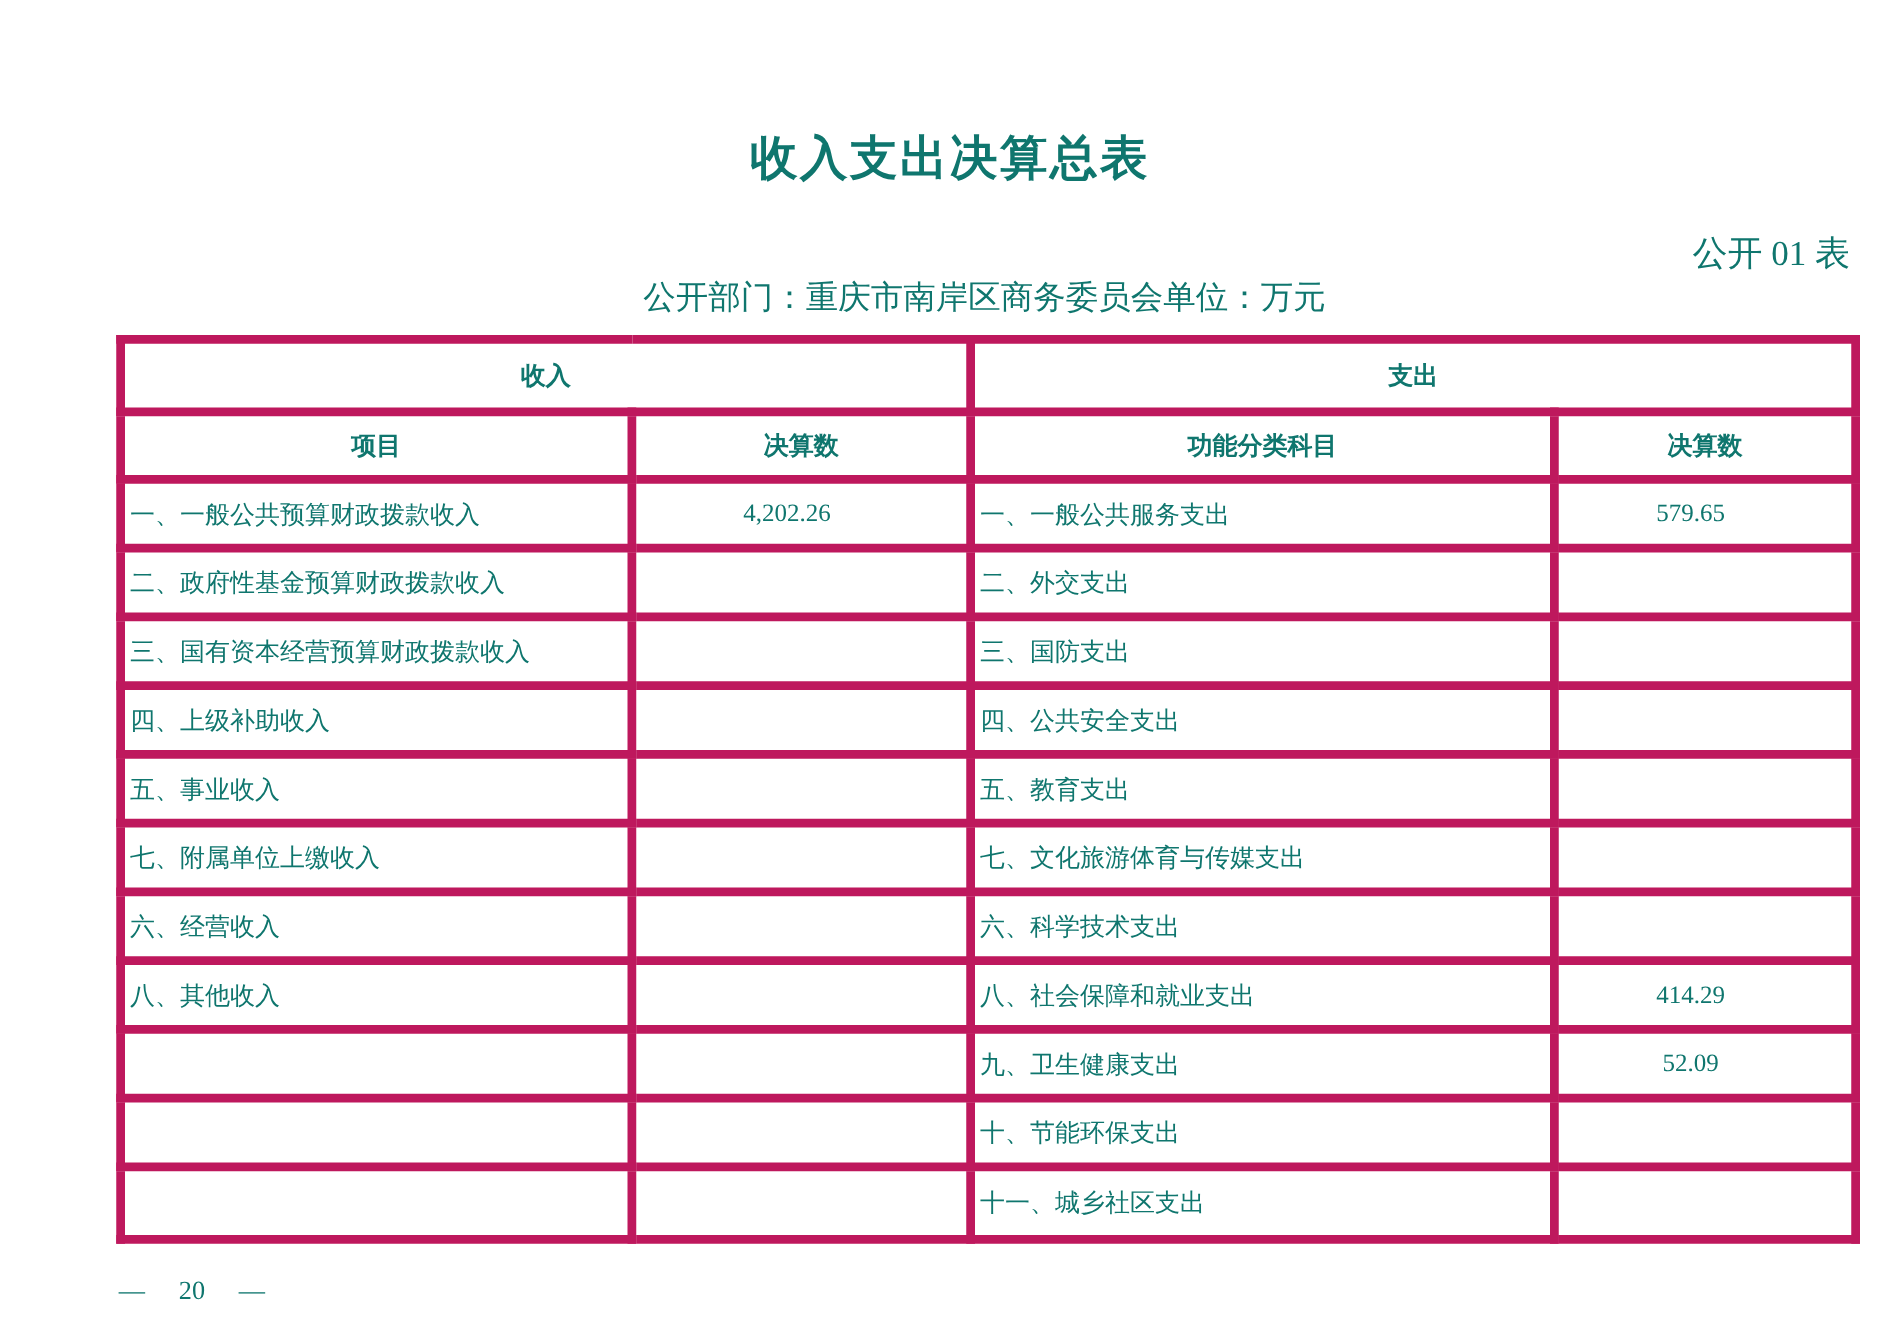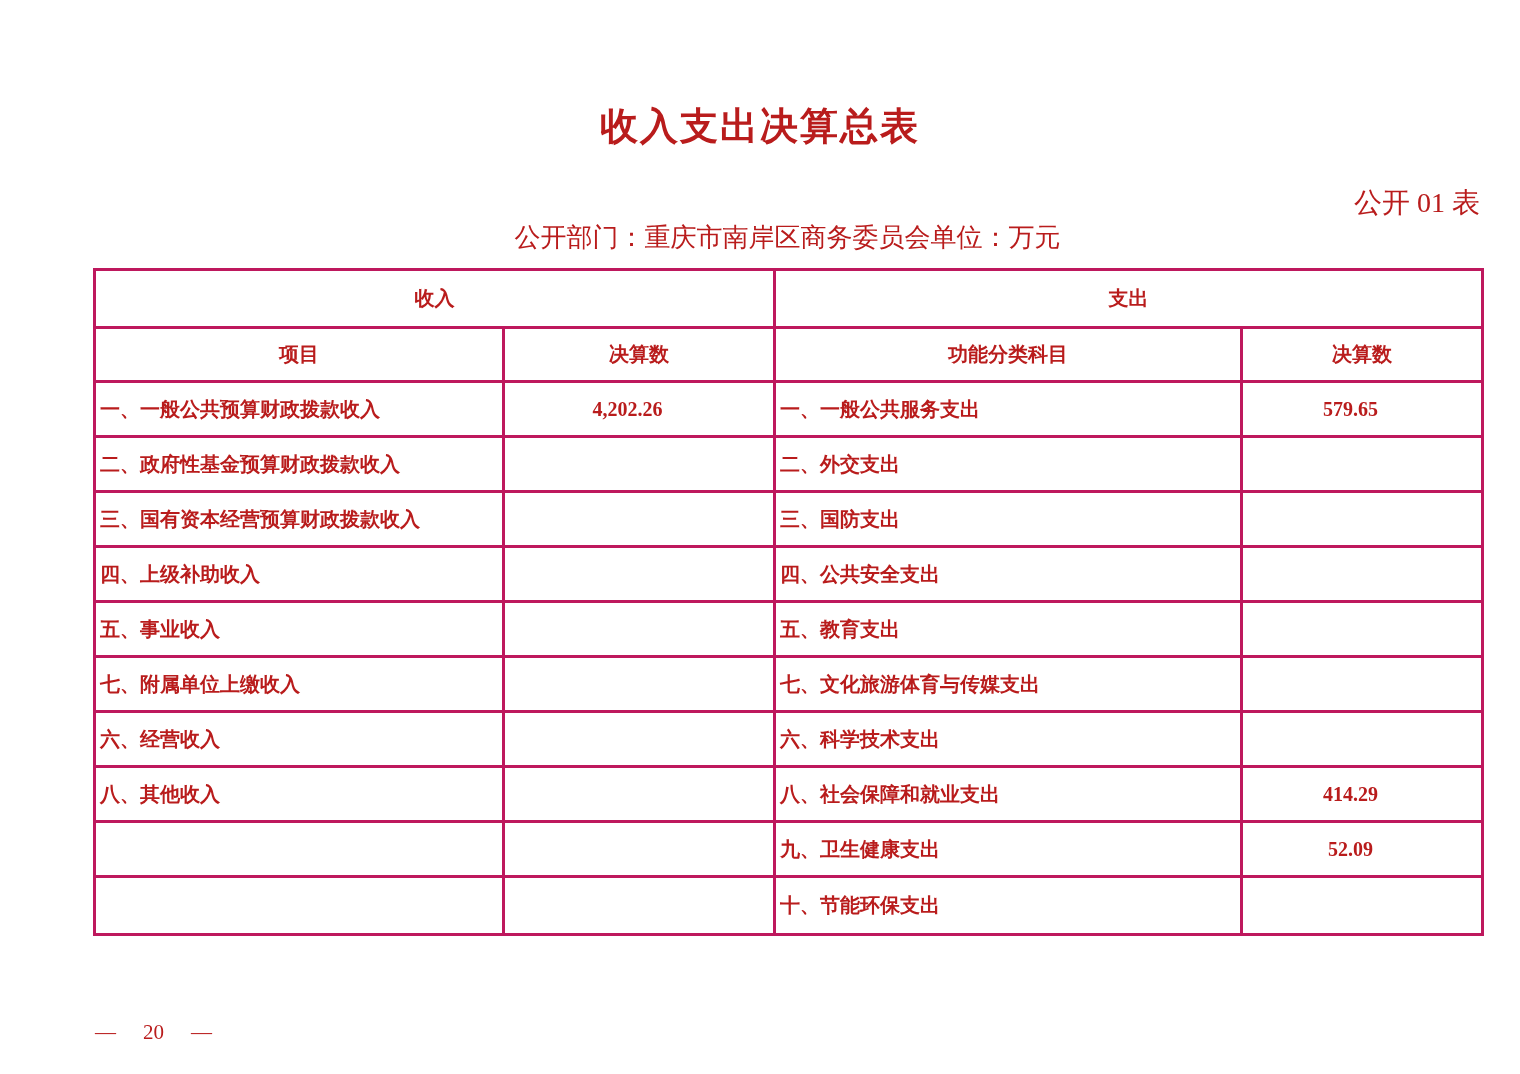--- a/index.html
+++ b/index.html
@@ -2,21 +2,21 @@
 <html><head>
 <meta charset="utf-8">
 <style>
   * { margin: 0; padding: 0; box-sizing: border-box; }
   html, body { background: #ffffff; }
   .page {
     position: relative;
     width: 1520px;
     height: 1074px;
     background: #ffffff;
-    color: #b91c1c;
+    color: #0f766e;
     font-family: "Liberation Serif", "DejaVu Serif", serif;
     overflow: hidden;
   }
   .doc-title {
     position: absolute;
     top: 101px;
     left: 0;
     width: 100%;
     text-align: center;
     font-size: 38px;
@@ -42,30 +42,30 @@
     position: absolute;
     top: 268px;
     left: 93px;
     width: 1388px;
     border-collapse: collapse;
     table-layout: fixed;
     border: 1px solid #303030;
     border-bottom: 2px solid #303030;
   }
   table.main th, table.main td {
-    border: 3px solid #be185d;
+    border: 7px solid #be185d;
     font-size: 20px;
     overflow: hidden;
     white-space: nowrap;
     vertical-align: middle;
   }
   table.main th { font-weight: bold; text-align: center; }
   tr.hdr-section { height: 58px; }
   tr.hdr-cols { height: 54px; }
-  tr.data-row { height: 55px; font-weight: bold; }
+  tr.data-row { height: 55px; }
   tr.data-row:last-child { height: 58px; }
   td.item-cell { text-align: left; padding-left: 4px; }
   td.value-cell { text-align: center; padding-right: 23px; }
   .footer {
     position: absolute;
     top: 1020px;
     left: 95px;
     display: flex;
     align-items: center;
     gap: 27px;
@@ -159,20 +159,26 @@
         <td class="value-cell"></td>
         <td class="item-cell">九、卫生健康支出</td>
         <td class="value-cell">52.09</td>
       </tr>
       <tr class="data-row">
         <td class="item-cell"></td>
         <td class="value-cell"></td>
         <td class="item-cell">十、节能环保支出</td>
         <td class="value-cell"></td>
       </tr>
+      <tr class="data-row">
+        <td class="item-cell"></td>
+        <td class="value-cell"></td>
+        <td class="item-cell">十一、城乡社区支出</td>
+        <td class="value-cell"></td>
+      </tr>
     </tbody>
   </table>
 
   <div class="footer">
     <span>—</span>
     <span>20</span>
     <span>—</span>
   </div>
 
 </div>

